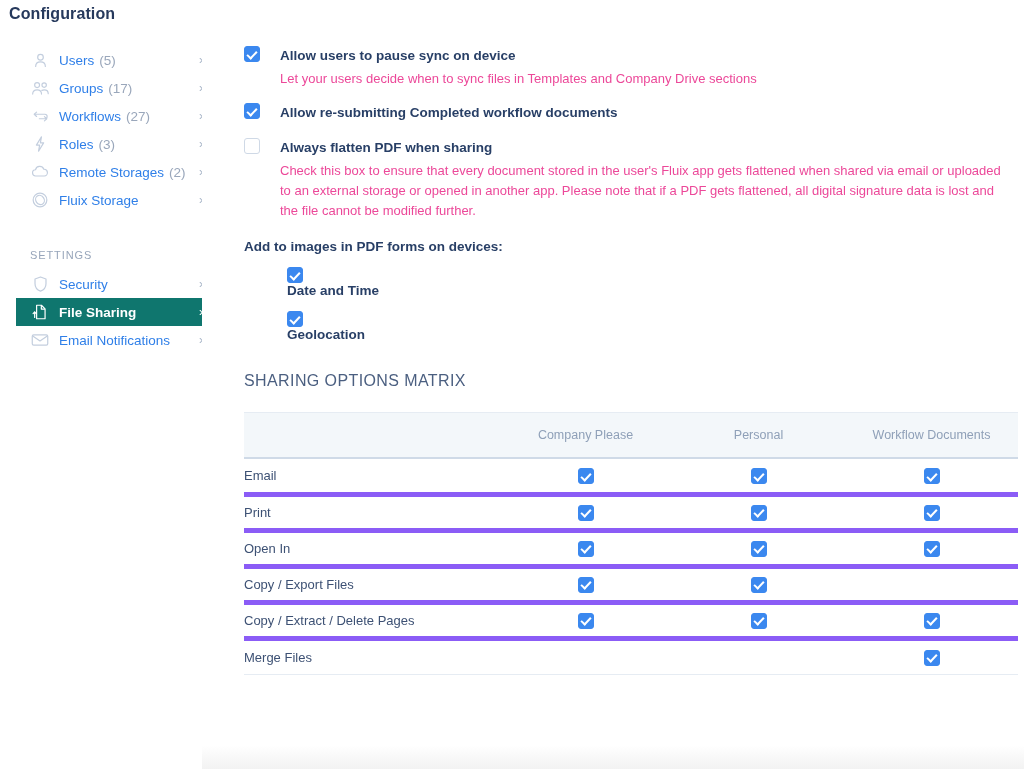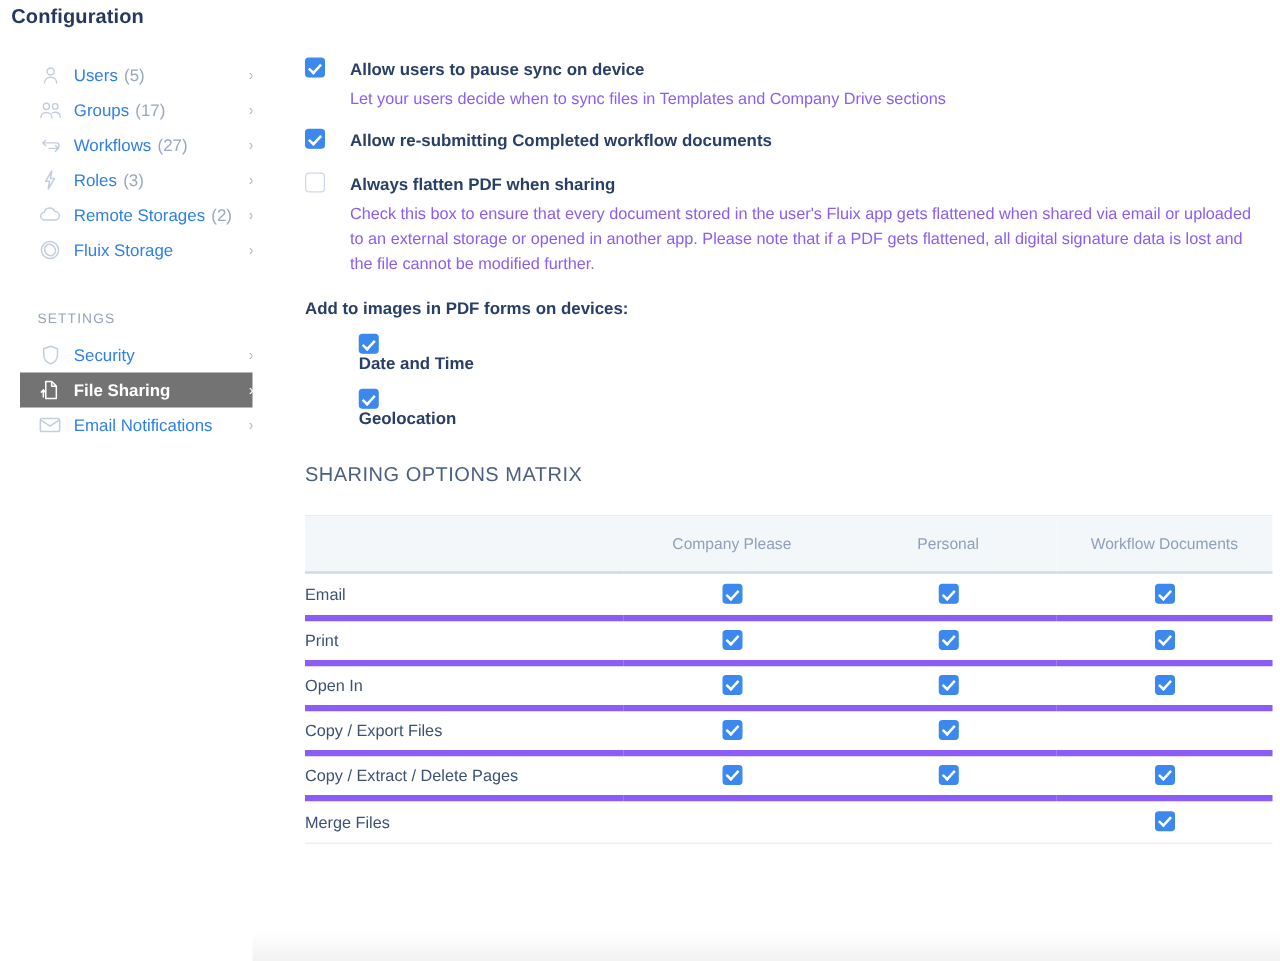--- a/index.html
+++ b/index.html
@@ -65,21 +65,21 @@
     margin-left: 5px;
   }
   .nav-chev {
     margin-left: auto;
     font-size: 12px;
     color: #a9b6c9;
     line-height: 1;
     padding-right: 4px;
   }
   .nav-item.active {
-    background: #737373;
+    background: #0f766e;
     border-radius: 0 4px 4px 0;
     margin-right: 0;
   }
   .nav-item.active .nav-label { color: #ffffff; font-weight: bold; }
   .nav-item.active .ico { color: #ffffff; }
   .nav-item.active .nav-chev { color: #ffffff; }
 
   .section-label {
     font-size: 11px;
     letter-spacing: .9px;
@@ -107,21 +107,21 @@
   }
   .opt-title {
     font-size: 13.5px;
     font-weight: bold;
     color: #283f66;
     line-height: 17px;
     padding-top: 1px;
   }
   .opt-desc {
     font-size: 13px;
-    color: #8b5cf6;
+    color: #ec4899;
     line-height: 20px;
     margin: 5px 0 0 36px;
     max-width: 776px;
   }
   .opt-block { margin-bottom: 14px; }
   .opt-block.tight { margin-bottom: 17px; }
 
   
   .cb {
     flex: 0 0 16px;

